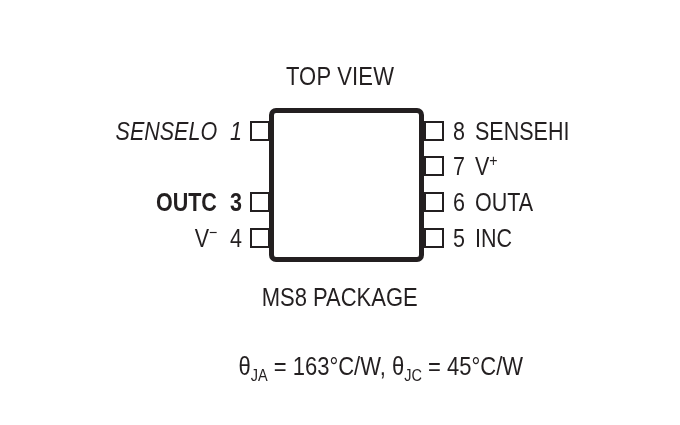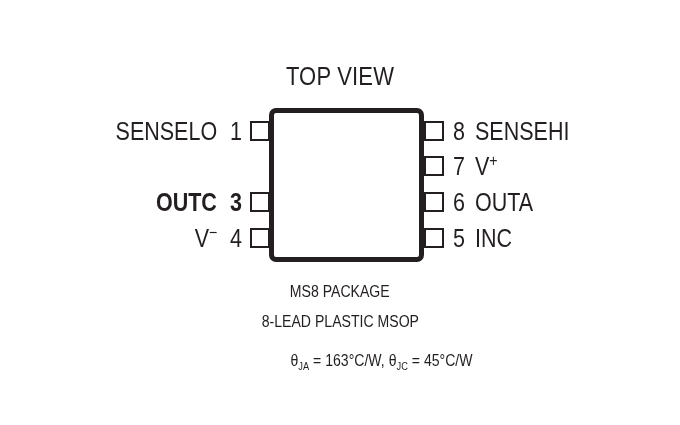--- a/index.html
+++ b/index.html
@@ -117,42 +117,42 @@
     vertical-align: sub;
     line-height: 0;
   }
 
   
   .caption {
     position: absolute;
     left: 0;
     width: 680px;
     text-align: center;
-    font-size: 16px;
+    font-size: 25px;
     white-space: nowrap;
   }
   .caption > span {
     display: inline-block;
     transform: scaleX(0.88);
     transform-origin: center center;
   }
   .caption.line1 { top: 283px; }
   .caption.line2 { top: 313px; }
   .caption.line3 { top: 352px; padding-left: 41px; }
 </style>
 </head>
 <body>
 
 <div id="pinout">
 
   <div class="view-title">TOP VIEW</div>
 
   <div class="package-body"></div>
 
-  <div class="pin-row left" style="top:119px;">
+  <div class="pin-row left" style="top:119px;font-style:italic;">
     <span class="pin-label"><span>SENSELO</span></span>
     <span class="pin-num">1</span>
     <span class="pin-box"></span>
   </div>
 
 
   <div class="pin-row left" style="top:190px;font-weight:bold;">
     <span class="pin-label"><span>OUTC</span></span>
     <span class="pin-num">3</span>
     <span class="pin-box"></span>
@@ -182,16 +182,15 @@
     <span class="pin-label"><span>OUTA</span></span>
   </div>
 
   <div class="pin-row right" style="top:226px;">
     <span class="pin-box"></span>
     <span class="pin-num">5</span>
     <span class="pin-label"><span>INC</span></span>
   </div>
 
   <div class="caption line1"><span>MS8 PACKAGE</span></div>
-  <div class="caption line2"><span>8-LEAD PLASTIC MSOP</span></div>
   <div class="caption line3"><span><span>θ</span><sub class="sub">JA</sub><span> = 163°C/W, </span><span>θ</span><sub class="sub">JC</sub><span> = 45°C/W</span></span></div>
 
 </div>
 
 </body></html>

